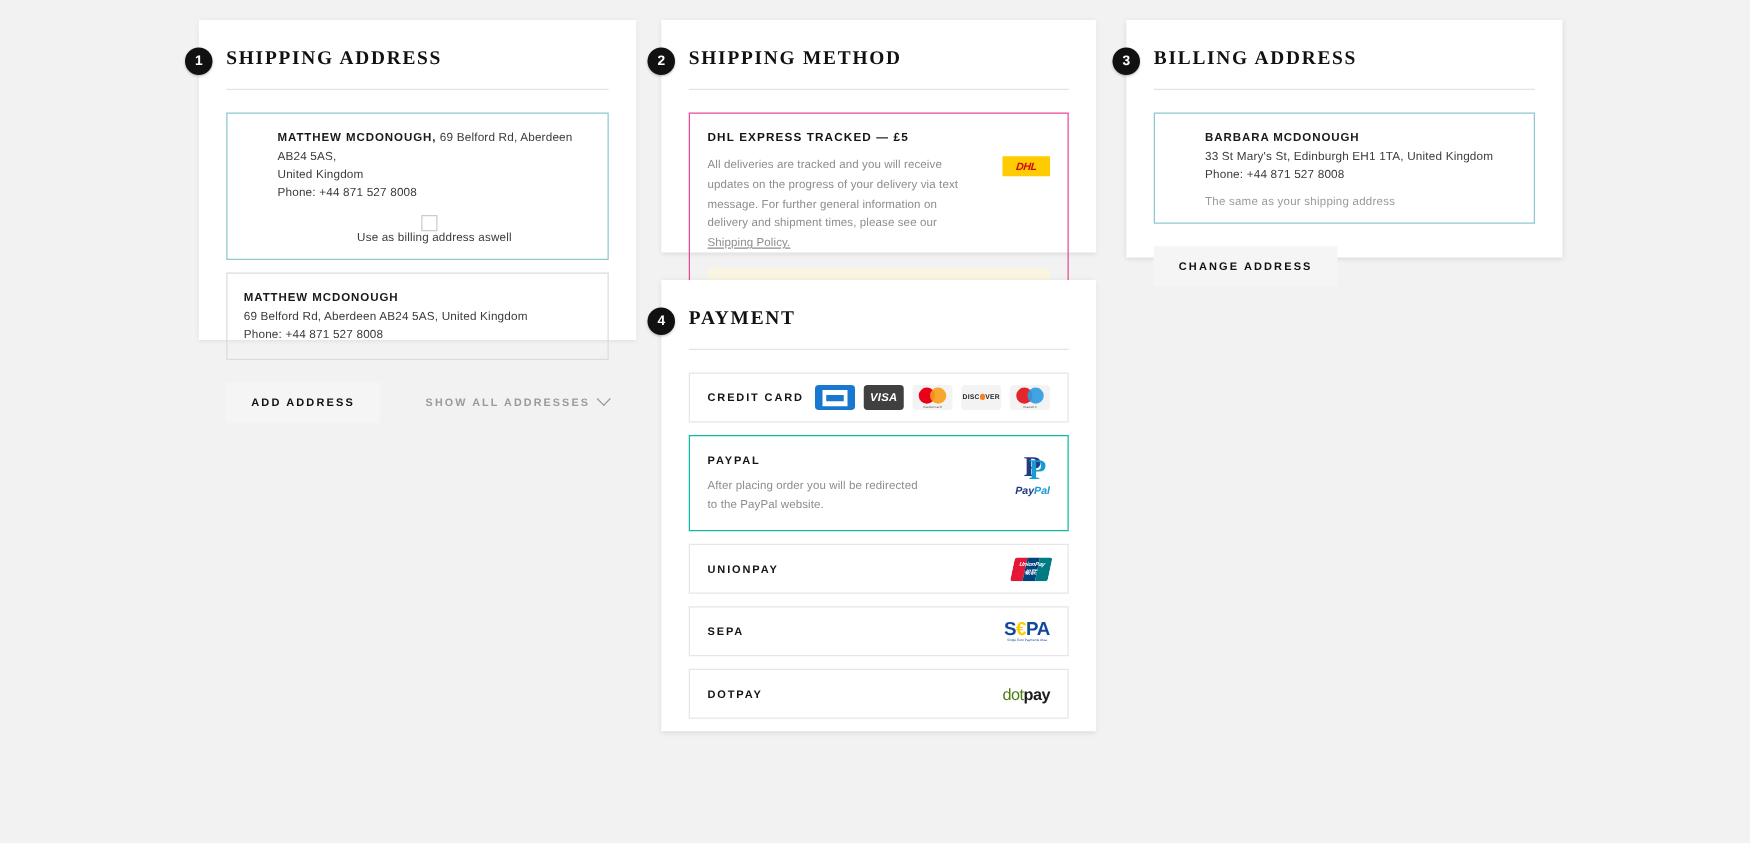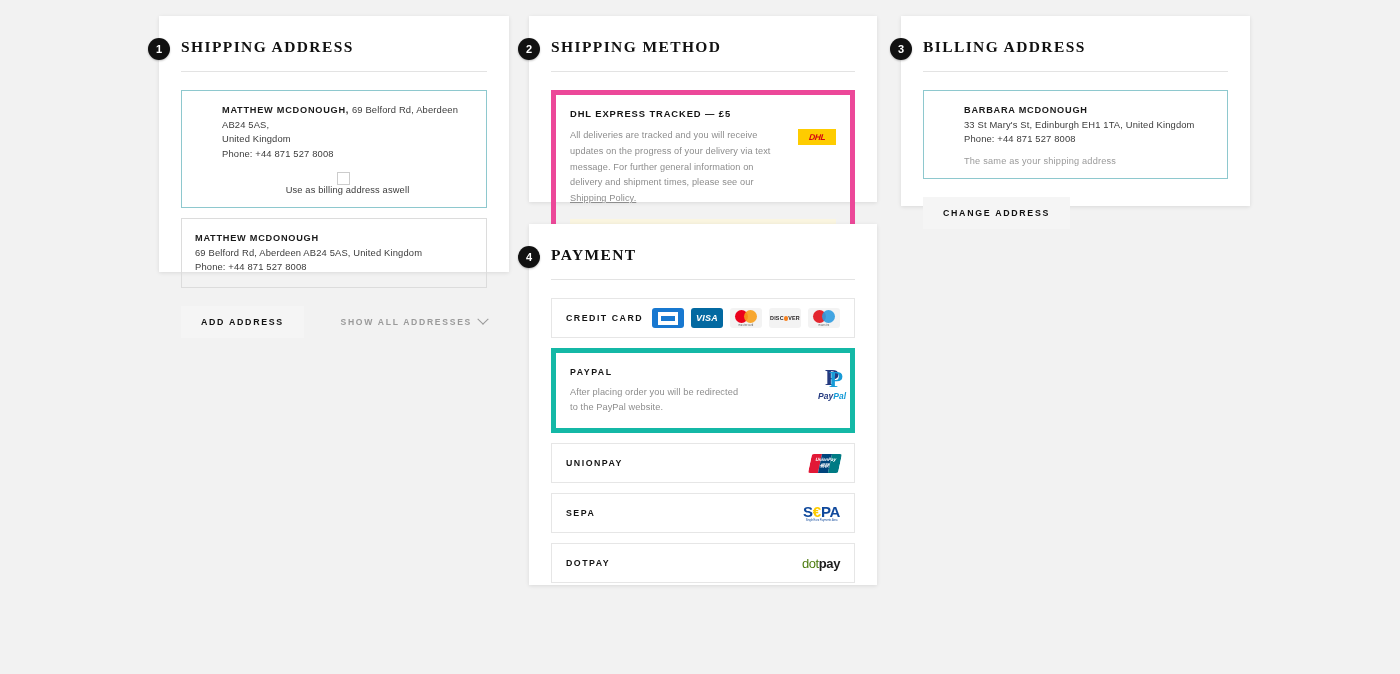--- a/index.html
+++ b/index.html
@@ -139,21 +139,21 @@
     display: inline-block;
     width: 7px;
     height: 7px;
     border-right: 1.3px solid #9a9a9a;
     border-bottom: 1.3px solid #9a9a9a;
     transform: rotate(45deg) translate(-2px,-2px);
   }
 
   
   .ship-option {
-    border: 5px solid #ec4899;
+    border: 1px solid #ec4899;
     padding: 13px 14px 13px 14px;
     position: relative;
   }
   .ship-head {
     font-size: 9.4px;
     font-weight: bold;
     letter-spacing: 0.9px;
     color: #141414;
     margin-bottom: 9px;
   }
@@ -209,22 +209,22 @@
     border: 1px solid #e6e6e6;
     display: flex;
     align-items: center;
     padding: 0 14px;
     height: 38px;
     margin-bottom: 10px;
   }
   .pay-row.tall {
     height: auto;
     align-items: flex-start;
-    padding: 14px 4px 14px 14px;
-    border: 5px solid #14b8a6;
+    padding: 14px 14px 14px 14px;
+    border: 1px solid #14b8a6;
   }
   .pay-label {
     font-size: 8.8px;
     font-weight: bold;
     letter-spacing: 1.5px;
     color: #141414;
   }
   .pay-sub {
     font-size: 9.2px;
     color: #8d8d8d;
@@ -258,21 +258,21 @@
     display: flex;
     align-items: center;
     justify-content: center;
   }
   .amex-bars {
     width: 14px;
     height: 5px;
     background: #1878d0;
   }
   
-  .visa { background: #0369a1; }
+  .visa { background: #404040; }
   .visa-text {
     color: #ffffff;
     font-family: "Liberation Sans", sans-serif;
     font-style: italic;
     font-weight: bold;
     font-size: 9px;
     letter-spacing: 0.2px;
   }
   
   .circles { position: relative; width: 22px; height: 13px; }

